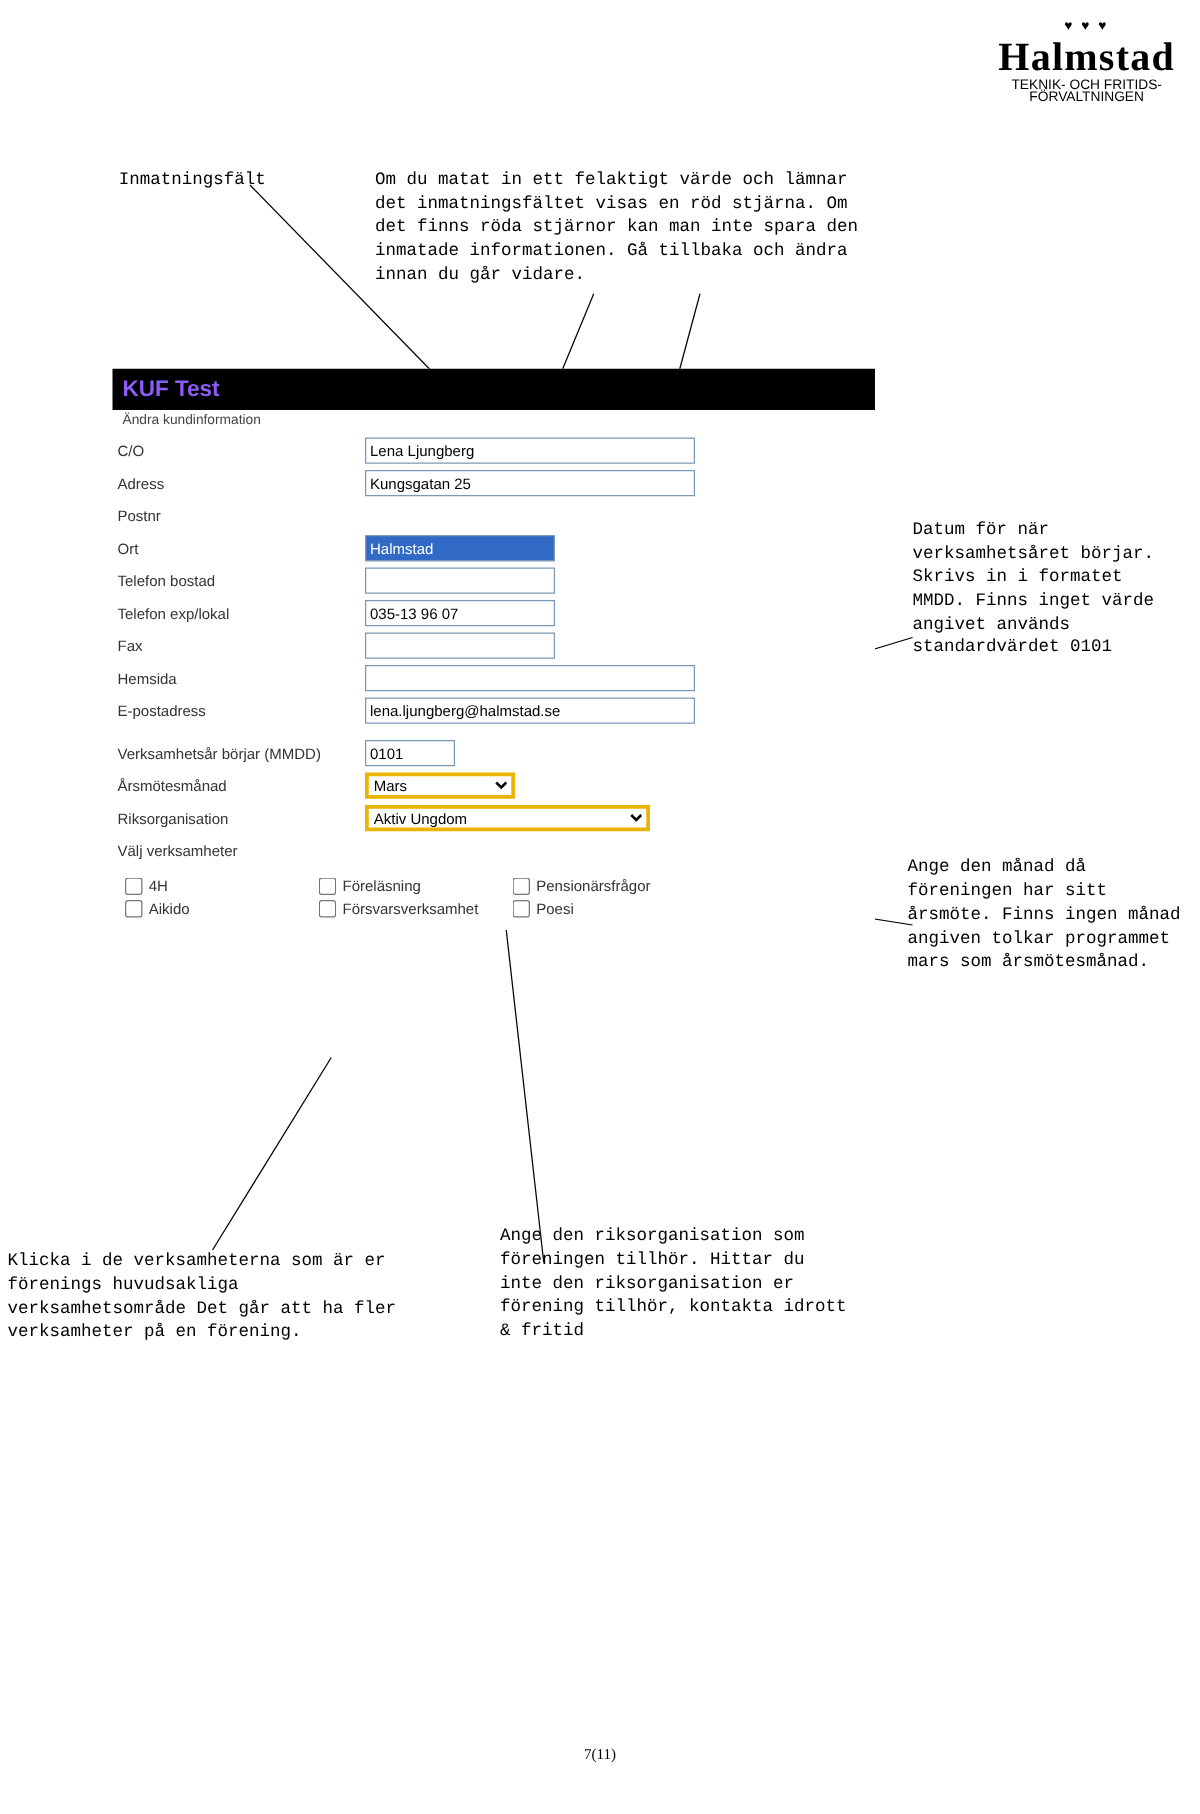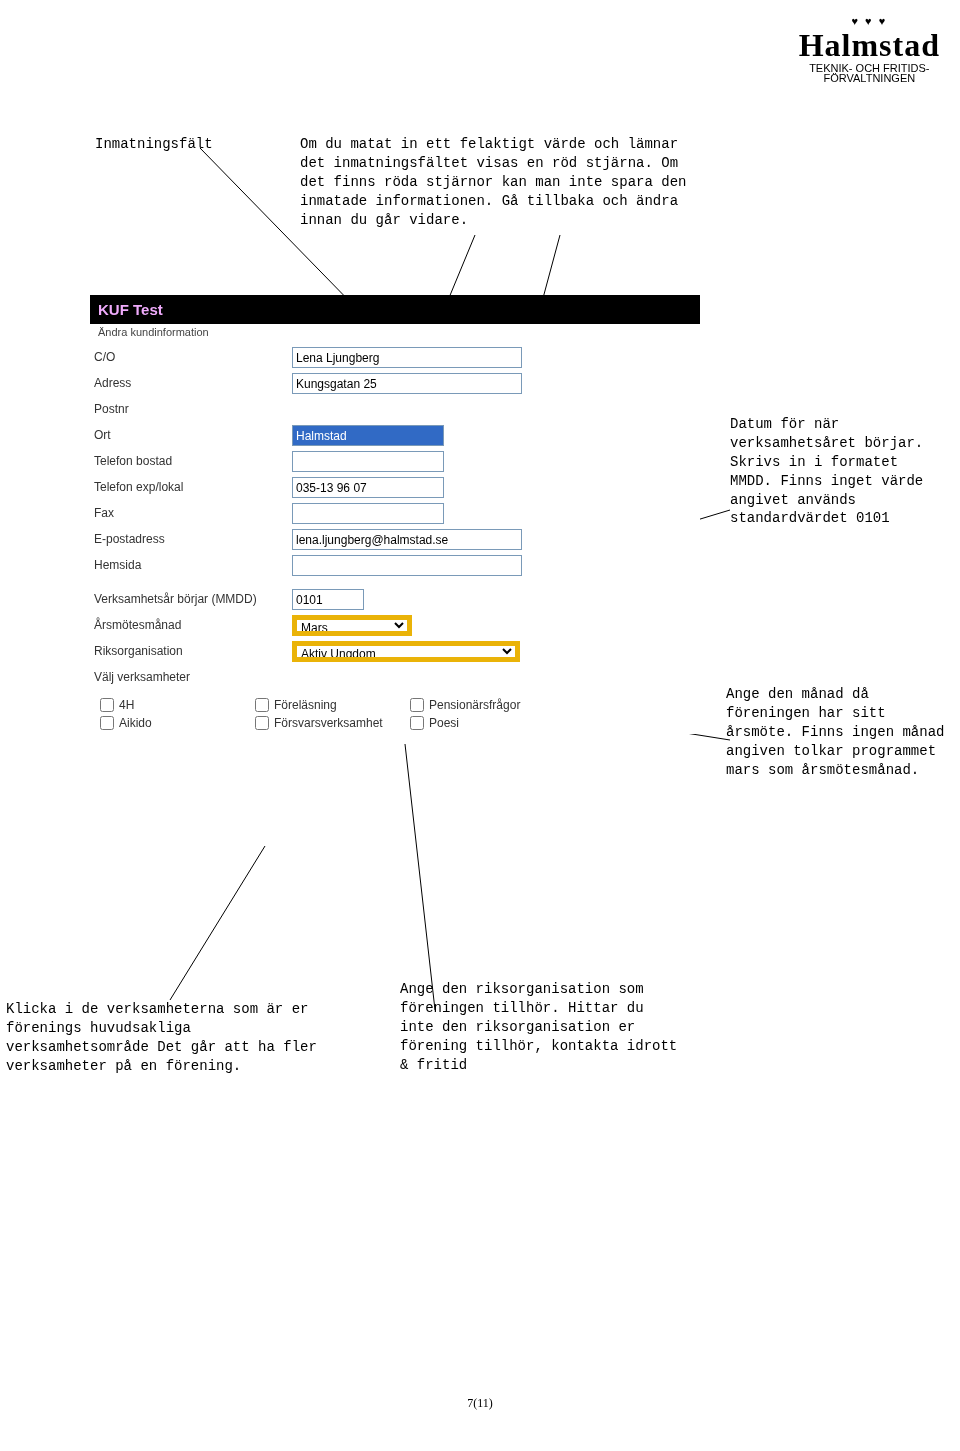--- a/index.html
+++ b/index.html
@@ -10,29 +10,29 @@
 .halm{font-family:Georgia,serif;font-weight:bold;font-size:32px;letter-spacing:1px}
 .dept{font-size:11px;margin-top:-2px}
 .callout{position:absolute;font-family:Liberation Mono, monospace;font-size:14px;line-height:1.35}
 .label-inm{left:95px;top:135px}
 .c1{left:300px;top:135px;width:400px}
 .c2{left:730px;top:415px;width:200px}
 .c3{left:726px;top:685px;width:220px}
 .c4{left:400px;top:980px;width:280px}
 .c5{left:6px;top:1000px;width:320px}
 .form-wrap{position:absolute;left:90px;top:295px;width:610px;background:#fff;font-family:Verdana,Geneva,sans-serif}
-.blackbar{background:#000;color:#f0abfc;font-weight:bold;font-size:15px;padding:6px 8px}
+.blackbar{background:#000;color:#8b5cf6;font-weight:bold;font-size:18px;padding:6px 8px}
 .subhdr{font-size:11px;color:#444;padding:2px 8px 6px}
-.row{display:flex;align-items:flex-end;padding:2px 4px}
+.row{display:flex;align-items:flex-start;padding:2px 4px}
 .row .lbl{width:198px;color:#333;font-size:12px;padding:4px 0}
 .row .ctl{flex:1}
 input.txt{border:1px solid #7a9ab8;height:21px;padding:1px 3px;font-size:12px;font-family:inherit;background:#fff}
 input.sel-bg{background:#316ac5;color:#fff}
-select.sel{border:5px solid #eab308;height:21px;font-size:12px;font-family:inherit;background:#fff}
-.w-l{width:230px}
+select.sel{border:3px solid #eab308;height:21px;font-size:12px;font-family:inherit;background:#fff}
+.w-l{width:264px}
 .w-m{width:152px}
 .w-s{width:72px}
 .star{color:#d00;font-weight:bold;margin-left:4px}
 .chk-grid{display:flex;padding-left:10px;margin-top:4px}
 .chk-col{width:155px}
 .chk-item{display:flex;align-items:flex-start;margin:4px 0;font-size:12px;color:#333}
 .chk-item input{margin-right:5px;width:14px;height:14px}
 .pagenum{position:absolute;bottom:40px;left:50%;transform:translateX(-50%);font-family:"Times New Roman",serif;font-size:12px}
 svg.lines{position:absolute;left:0;top:0;pointer-events:none}
 </style>
@@ -90,26 +90,26 @@
       </div>
     <div class="row">
         <div class="lbl">Telefon exp/lokal</div>
         <div class="ctl"><input class="txt w-m" value="035-13 96 07" style=""></div>
       </div>
     <div class="row">
         <div class="lbl">Fax</div>
         <div class="ctl"><input class="txt w-m" value="" style=""></div>
       </div>
     <div class="row">
+        <div class="lbl">Hemsida</div>
+        <div class="ctl"><input class="txt w-l" value="" style=""></div>
+      </div>
+    <div class="row">
         <div class="lbl">E-postadress</div>
         <div class="ctl"><input class="txt w-l" value="lena.ljungberg@halmstad.se" style=""></div>
-      </div>
-    <div class="row">
-        <div class="lbl">Hemsida</div>
-        <div class="ctl"><input class="txt w-l" value="" style=""></div>
       </div>
 
     <div style="height:8px"></div>
 
     <div class="row">
         <div class="lbl">Verksamhetsår börjar (MMDD)</div>
         <div class="ctl"><input class="txt w-s" value="0101" style=""></div>
       </div>
     <div class="row">
         <div class="lbl">Årsmötesmånad</div>

